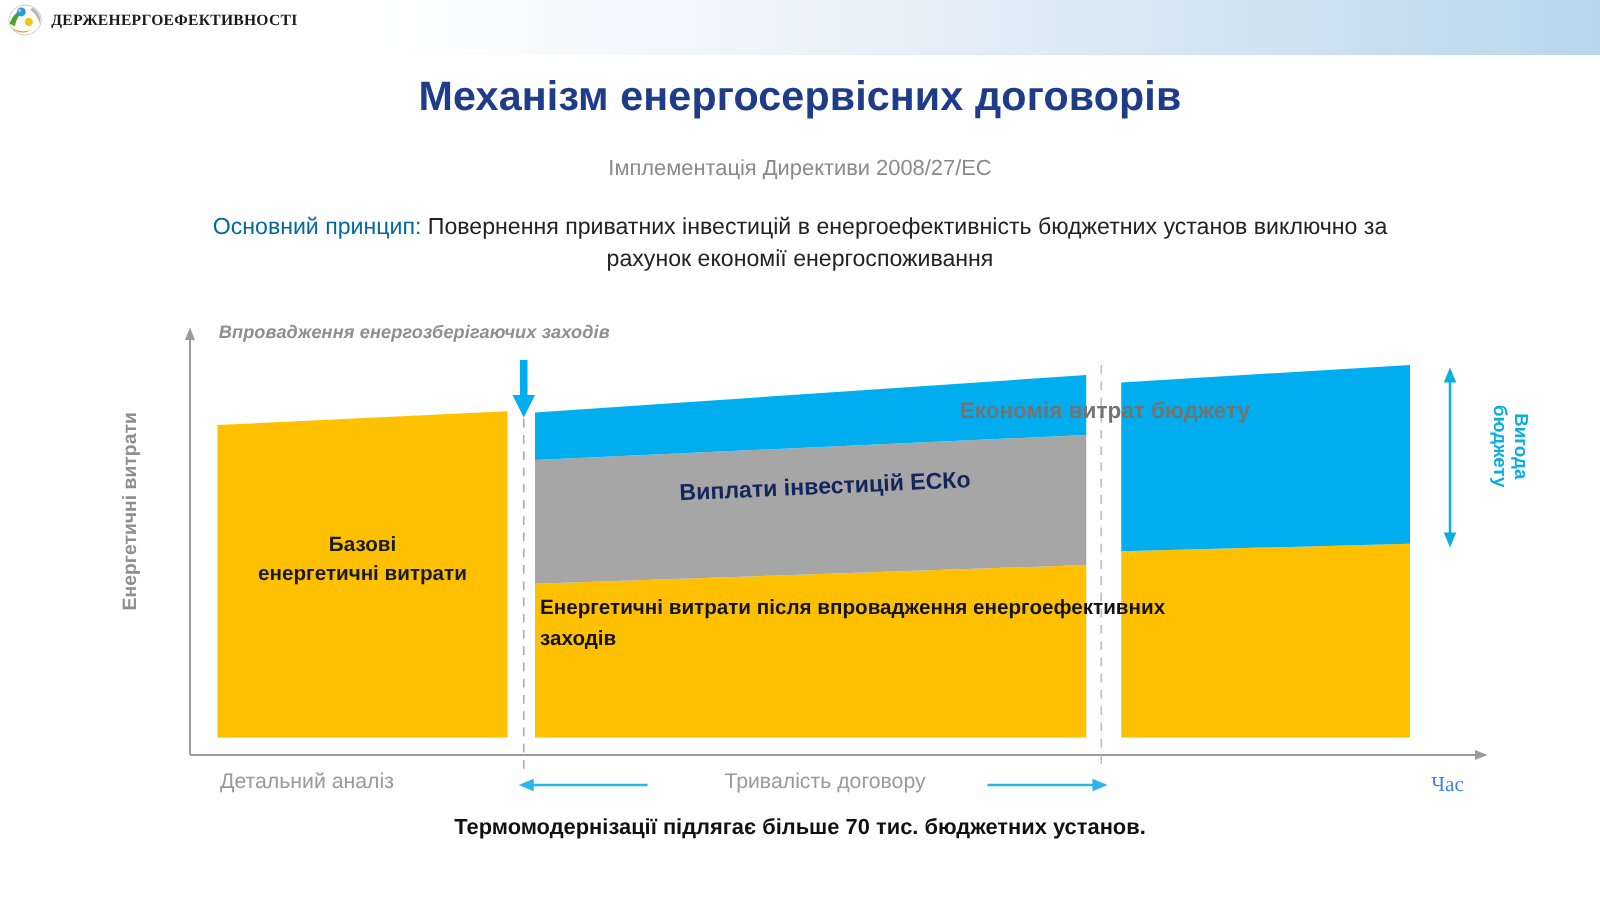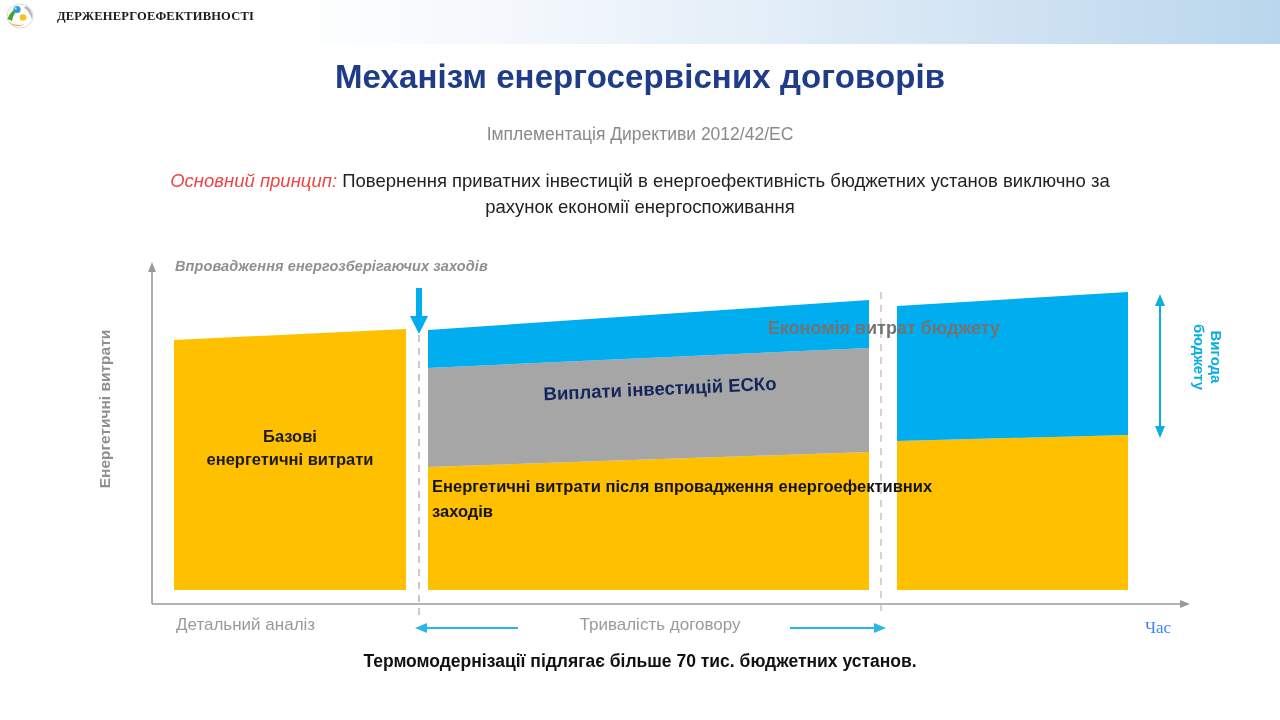--- a/index.html
+++ b/index.html
@@ -22,21 +22,21 @@
     width: 1280px; height: 44px;
     background: linear-gradient(to right,
       #ffffff 0%, #ffffff 22%, #f4f8fc 40%,
       #e3eef8 60%, #cfe2f2 80%, #b9d6ec 100%);
   }
   #brand {
     position: absolute;
     left: 6px; top: 3px;
     display: flex;
     align-items: center;
-    gap: 23px;
+    gap: 7px;
     z-index: 5;
   }
   #brand-logo { width: 28px; height: 26px; display:block; }
   #brand-name {
     font-family: "Liberation Serif", serif;
     font-weight: bold;
     font-size: 12.5px;
     letter-spacing: .2px;
     color: #1a1a1a;
     white-space: nowrap;
@@ -65,22 +65,21 @@
   #principle {
     position: absolute;
     left: 140px; top: 168px;
     width: 1000px;
     text-align: center;
     font-size: 18.5px;
     color: #222222;
     line-height: 26px;
   }
   #principle-label {
-    color: #ef4444;
-    font-style: italic;
+    color: #0369a1;
   }
 
   
   #chart {
     position: absolute;
     left: 0; top: 0;
     width: 1280px; height: 720px;
     pointer-events: none;
   }
   .chart-text {
@@ -201,21 +200,21 @@
     <path d="M3 19 C7 22 13 23 19 21 C14 24 7 24 3 19 Z" fill="#e8a317"></path>
     <path d="M20 3 C25 6 27 11 26 16 C24 11 22 7 18 5 Z" fill="#b8b8b8"></path>
     <circle cx="11" cy="6.5" r="3.6" fill="#2f9bd6"></circle>
     <circle cx="17" cy="14.5" r="3.3" fill="#f5c518"></circle>
     <circle cx="9.6" cy="5.4" r="1.1" fill="#bfe4f7"></circle>
   </svg>
   <span id="brand-name">Держенергоефективності</span>
 </div>
 
 <div id="slide-title">Механізм енергосервісних договорів</div>
-<div id="slide-subtitle">Імплементація Директиви 2012/42/ЕС</div>
+<div id="slide-subtitle">Імплементація Директиви 2008/27/ЕС</div>
 
 <div id="principle"><span id="principle-label">Основний принцип:</span><span> Повернення приватних інвестицій в енергоефективність бюджетних установ виключно за рахунок економії енергоспоживання</span></div>
 
 <svg id="chart" viewBox="0 0 1280 720">
 
   <line x1="152" y1="268" x2="152" y2="604" stroke="#9a9a9a" stroke-width="1.6"></line>
   <polygon points="152,262 148,272 156,272" fill="#9a9a9a"></polygon>
 
   <line x1="152" y1="604" x2="1184" y2="604" stroke="#9a9a9a" stroke-width="1.6"></line>
   <polygon points="1190,604 1180,600 1180,608" fill="#9a9a9a"></polygon>

